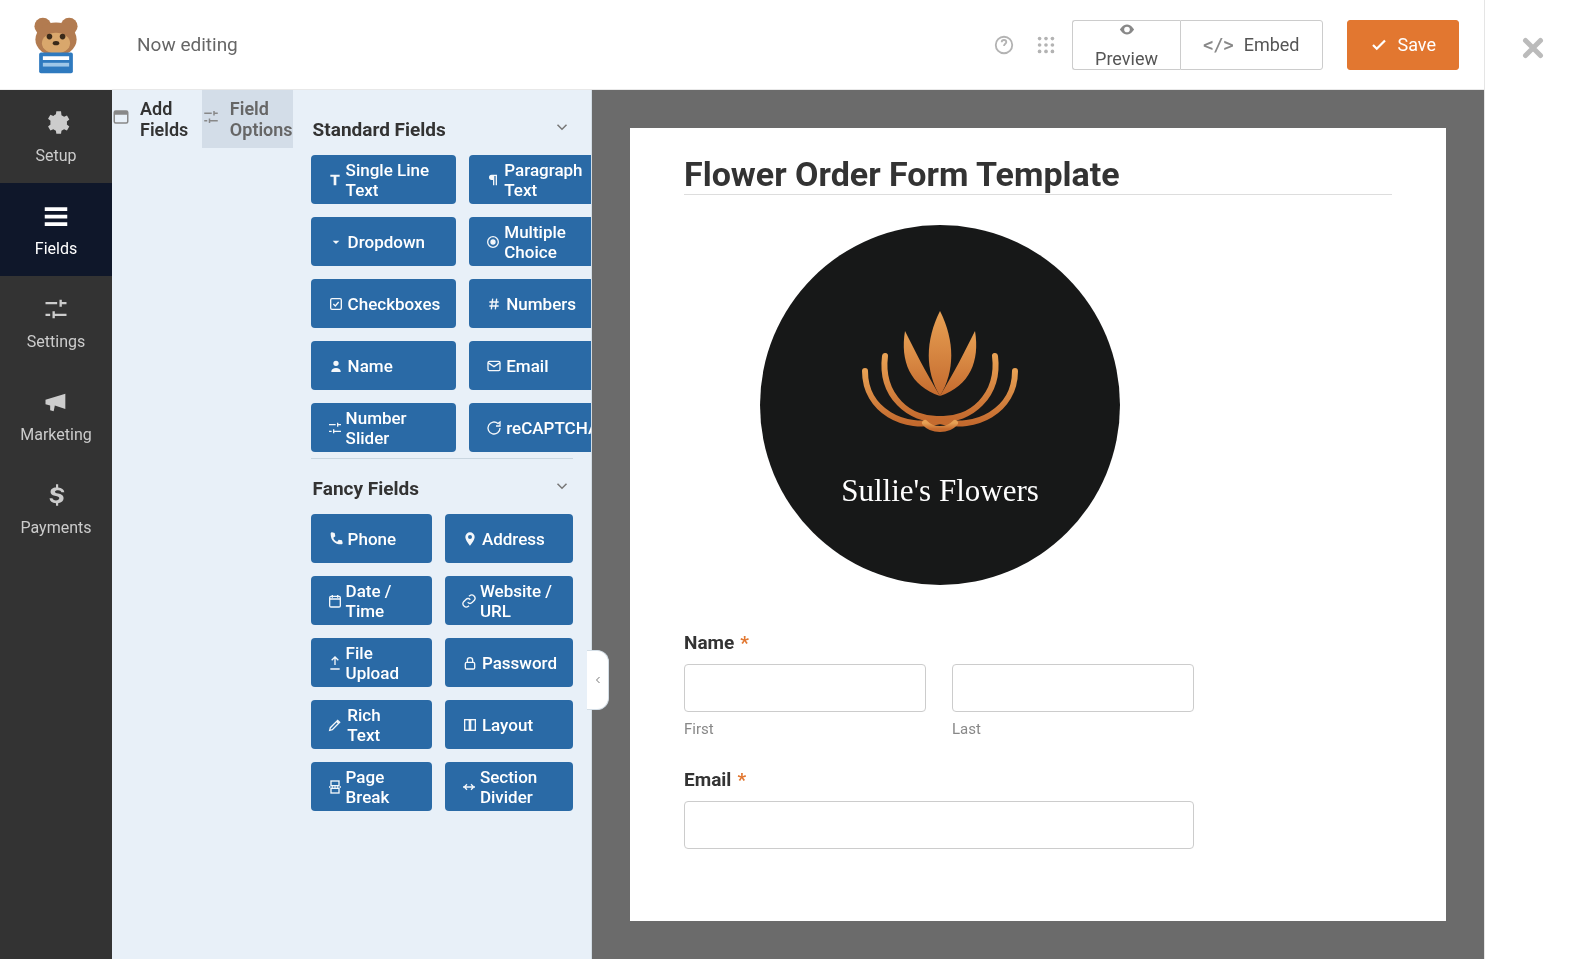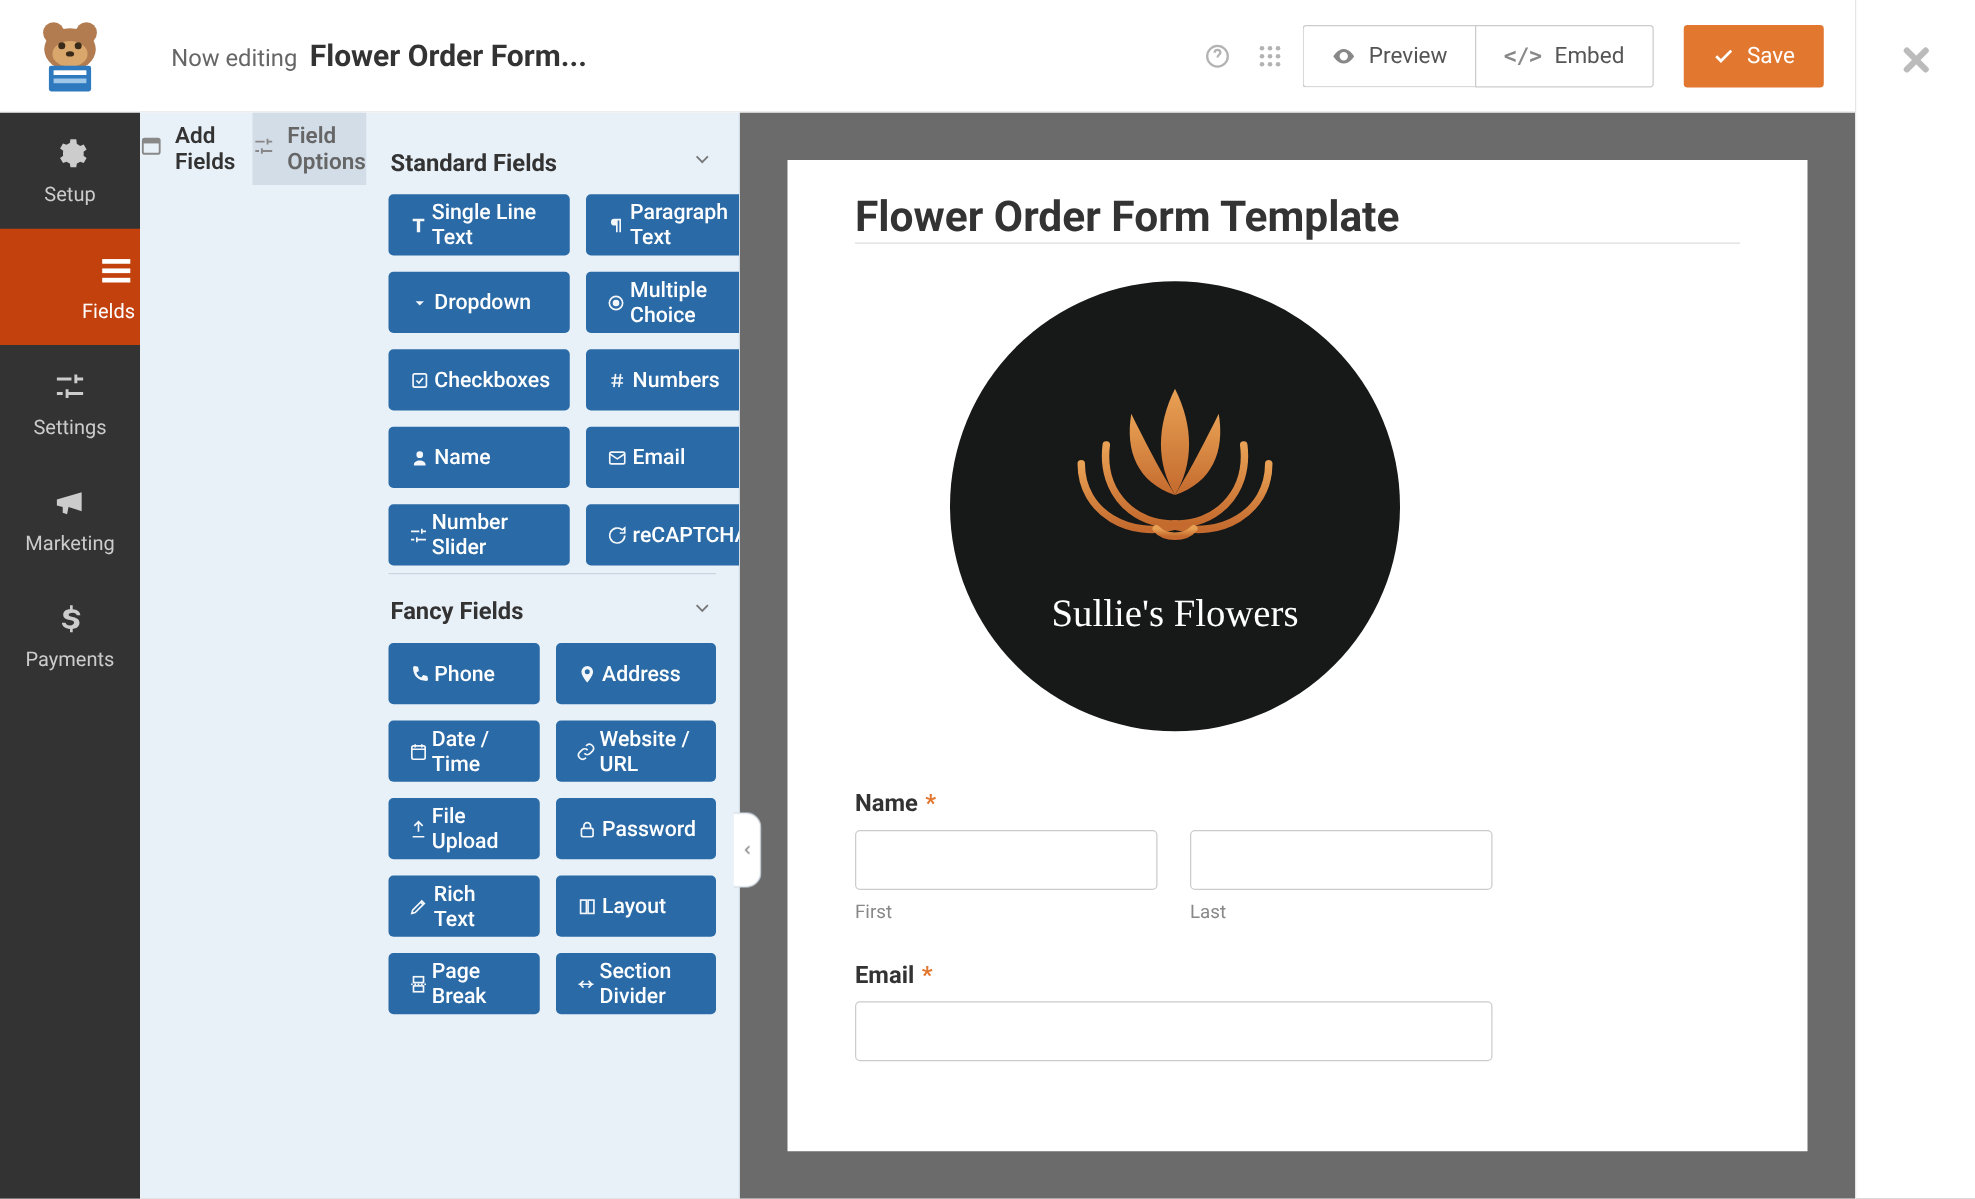--- a/index.html
+++ b/index.html
@@ -4,35 +4,35 @@
 <style>
 * { margin: 0; padding: 0; box-sizing: border-box; font-family: -apple-system, BlinkMacSystemFont, "Segoe UI", Roboto, sans-serif; }
 body { background: #fff; width: 1580px; height: 959px; overflow: hidden; }
 
 .app { display: flex; height: 100%; }
 
 .left-nav { width: 112px; background: #333; display: flex; flex-direction: column; }
 .left-nav .logo-wrap { height: 90px; background: #fff; display: flex; align-items: center; justify-content: center; border-bottom: 1px solid #eee; }
 .left-nav .bear { width: 62px; height: 62px; display:flex; align-items:center; justify-content:center; }
 .nav-item { display: flex; flex-direction: column; align-items: center; justify-content: center; padding: 18px 4px; color: #ccc; cursor: pointer; font-size: 16px; gap: 8px; }
-.nav-item.active { background: #c2410c; color: #fff; align-items: flex-end; }
+.nav-item.active { background: #0f172a; color: #fff; }
 .nav-item .ico { width: 30px; height: 30px; display:flex; align-items:center; justify-content:center; fill: currentColor; }
 
 .main { flex: 1; display: flex; flex-direction: column; border-right: 1px solid #e5e5e5; }
 
 .topbar { height: 90px; display: flex; align-items: center; padding: 0 25px 0 25px; border-bottom: 1px solid #e8e8e8; gap: 10px; }
 .topbar .title-area { display: flex; align-items: baseline; gap: 10px; }
 .now-editing { color: #666; font-size: 19px; }
 .form-name { color: #333; font-size: 24px; font-weight: 700; }
 .tb-spacer { flex: 1; }
 .tb-ico-btn { width: 32px; height: 32px; display:flex; align-items:center; justify-content:center; color:#b3b3b3; cursor:pointer; }
 .tb-btn { display:flex; align-items:center; gap:10px; height:50px; padding:0 22px; border:1px solid #ccc; background:#fff; color:#555; font-size:18px; cursor:pointer; border-radius:3px; }
 .tb-btn svg, .tb-btn .glyph { fill:#888; color:#888; }
 .btn-group { display:flex; }
-.btn-group .tb-btn:first-child { border-radius:3px 0 0 3px; border-right:none; }
+.btn-group .tb-btn:first-child { border-radius:3px 0 0 3px; border-right:none;flex-direction:column; }
 .btn-group .tb-btn:last-child { border-radius:0 3px 3px 0; }
 .save-btn { background:#e27730; border-color:#e27730; color:#fff; font-weight:400; border-radius:3px; }
 .save-btn svg { fill:#fff; }
 
 .close-region { width:95px; display:flex; align-items:flex-start; justify-content:center; padding-top:33px; }
 .close-region .x { color:#bbb; cursor:pointer; }
 
 .workspace { flex:1; display:flex; overflow:hidden; }
 
 .side-panel { width: 480px; background:#e8f0f8; display:flex; flex-direction:row; border-right:1px solid #d3dde5; position:relative; }
@@ -133,21 +133,20 @@
           </svg>
       </span>
       <span>Payments</span>
     </div>
   </div>
 
   <div class="main">
     <div class="topbar">
       <div class="title-area">
         <span class="now-editing">Now editing</span>
-        <span class="form-name">Flower Order Form...</span>
       </div>
       <div class="tb-spacer"></div>
       <div class="tb-ico-btn">
         <svg viewBox="0 0 24 24" width="22" height="22" fill="none" stroke="#b3b3b3" stroke-width="2">
             <circle cx="12" cy="12" r="9"></circle>
             <path d="M9.5 9a2.5 2.5 0 115 0c0 1.5-2.5 2-2.5 4M12 17h.01"></path>
           </svg>
       </div>
       <div class="tb-ico-btn">
         <svg viewBox="0 0 24 24" width="22" height="22" fill="#b3b3b3">

